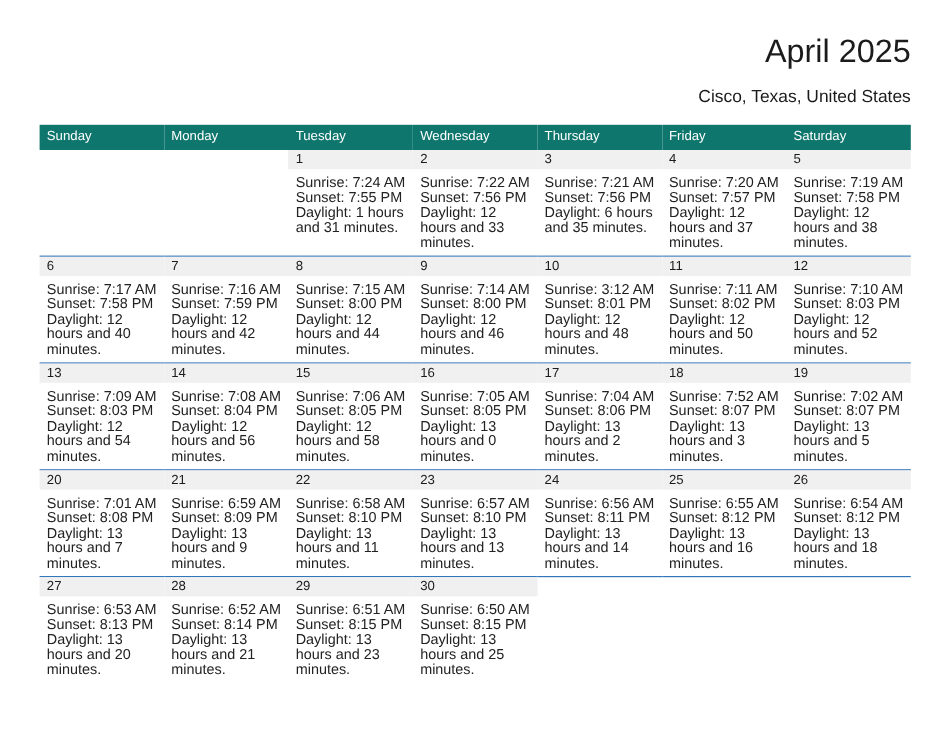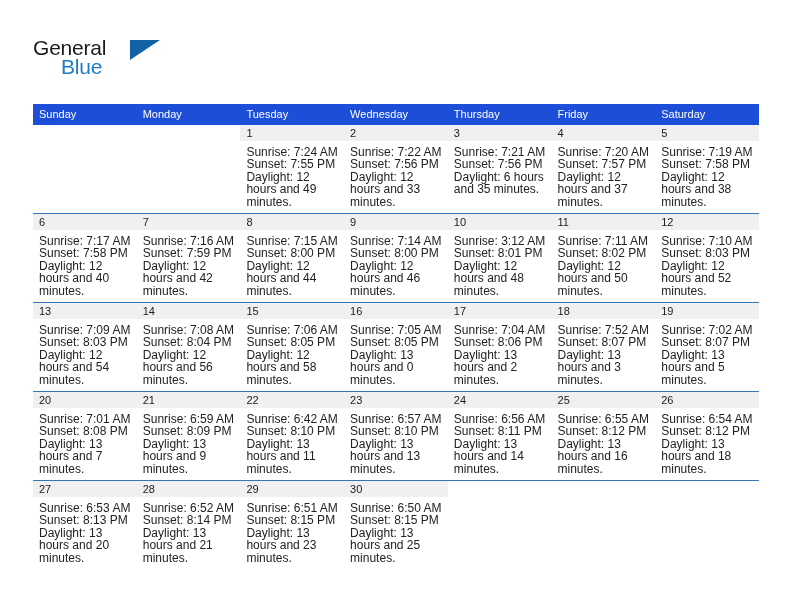--- a/index.html
+++ b/index.html
@@ -90,21 +90,21 @@
     left: 33px;
     top: 104px;
     width: 726px;
   }
   .cal-table {
     width: 726px;
     border-collapse: collapse;
     table-layout: fixed;
   }
   .cal-table th {
-    background: #1d4ed8;
+    background: #0f766e;
     color: #ffffff;
     font-size: 11px;
     font-weight: normal;
     text-align: left;
     padding: 4px 0 5px 6px;
     height: 12px;
     font-family: "Liberation Sans", sans-serif;
   }
   .cal-table td {
     vertical-align: top;
@@ -146,26 +146,23 @@
     white-space: normal;
   }
 </style>
 </head>
 <body>
 
 <div class="page">
 
   <div class="top">
 
-    <div class="logo">
-      <span class="logo-general">General</span>
-      <span class="logo-tri"></span>
-      <span class="logo-blue">Blue</span>
-    </div>
-
+
+    <div class="title">April 2025</div>
+    <div class="subtitle">Cisco, Texas, United States</div>
   </div>
 
   <div class="calendar">
     <table class="cal-table">
       <thead>
         <tr id="head-row">
             <th>Sunday</th>
             <th>Monday</th>
             <th>Tuesday</th>
             <th>Wednesday</th>
@@ -185,21 +182,21 @@
               <div class="daycell blank">
                 <div class="daynum-band"></div>
               </div>
             </td>
             <td>
               <div class="daycell">
                 <div class="daynum-band">1</div>
                 <div class="dayinfo">
                   <div>Sunrise: 7:24 AM</div>
                   <div>Sunset: 7:55 PM</div>
-                  <div class="daylight-line">Daylight: 12 hours and 49 minutes.</div>
+                  <div class="daylight-line">Daylight: 1 hours and 31 minutes.</div>
                 </div>
               </div>
             </td>
             <td>
               <div class="daycell">
                 <div class="daynum-band">2</div>
                 <div class="dayinfo">
                   <div>Sunrise: 7:22 AM</div>
                   <div>Sunset: 7:56 PM</div>
                   <div class="daylight-line">Daylight: 12 hours and 33 minutes.</div>
@@ -399,21 +396,21 @@
                   <div>Sunrise: 6:59 AM</div>
                   <div>Sunset: 8:09 PM</div>
                   <div class="daylight-line">Daylight: 13 hours and 9 minutes.</div>
                 </div>
               </div>
             </td>
             <td>
               <div class="daycell">
                 <div class="daynum-band">22</div>
                 <div class="dayinfo">
-                  <div>Sunrise: 6:42 AM</div>
+                  <div>Sunrise: 6:58 AM</div>
                   <div>Sunset: 8:10 PM</div>
                   <div class="daylight-line">Daylight: 13 hours and 11 minutes.</div>
                 </div>
               </div>
             </td>
             <td>
               <div class="daycell">
                 <div class="daynum-band">23</div>
                 <div class="dayinfo">
                   <div>Sunrise: 6:57 AM</div>

